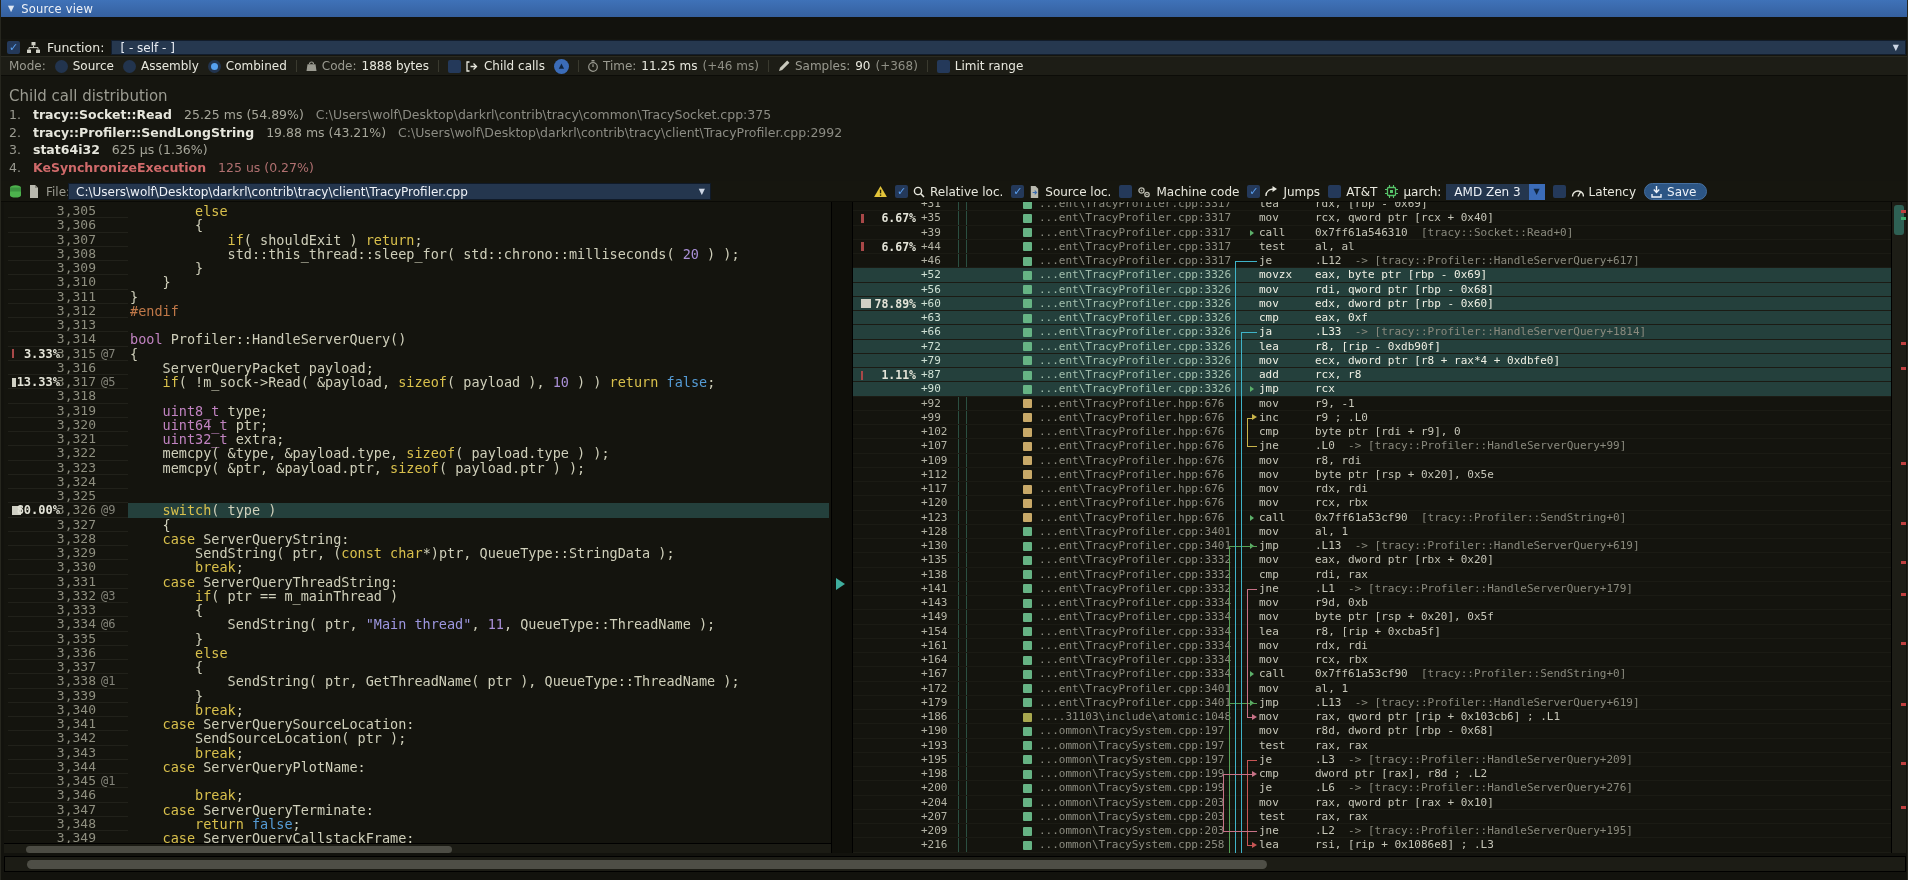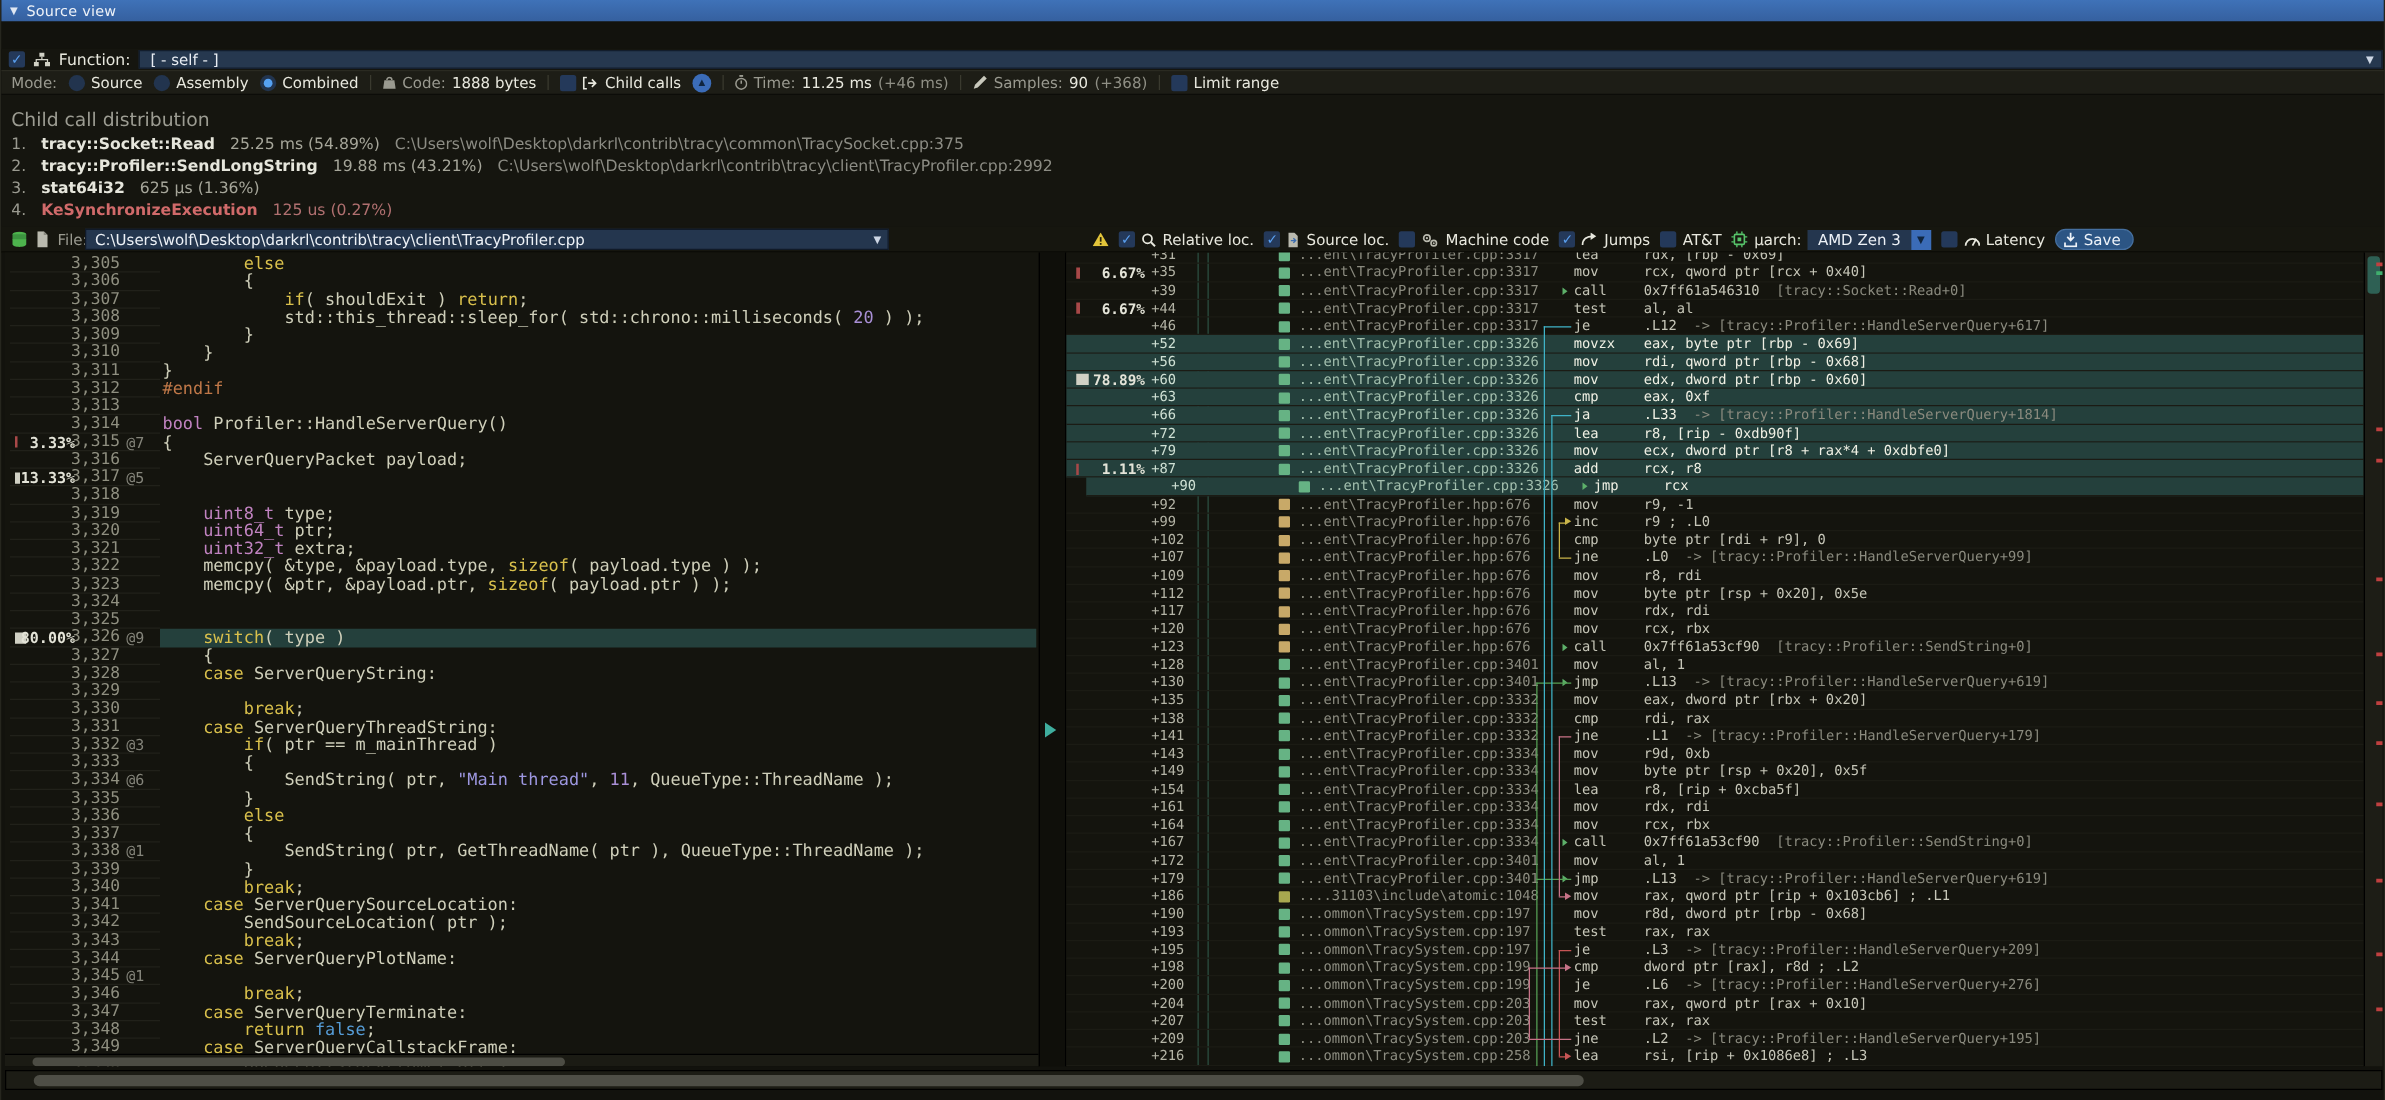--- a/index.html
+++ b/index.html
@@ -387,20 +387,21 @@
           <i class="gutline"></i>
           <span class="src-lnum">3,316</span>
           <span class="src-code"><span class="sp">    ServerQueryPacket payload;</span></span>
         </div>
         <div class="src-row" style="top: 173px;">
           <i class="gutline"></i>
           <span class="src-bar" style="width: 4px; background: rgb(208, 208, 196);"></span>
           <span class="src-pct">13.33%</span>
           <span class="src-lnum">3,317</span>
           <span class="src-anchor">@5</span>
+          <span class="src-code"><span class="sp">    </span><span class="sk">if</span><span class="sp">( !m_sock-&gt;Read( &amp;payload, </span><span class="sk">sizeof</span><span class="sp">( payload ), </span><span class="sn">10</span><span class="sp"> ) ) </span><span class="sk">return</span><span class="sp"> </span><span class="sb">false</span><span class="sp">;</span></span>
         </div>
         <div class="src-row" style="top: 187.25px;">
           <i class="gutline"></i>
           <span class="src-lnum">3,318</span>
           <span class="src-code"></span>
         </div>
         <div class="src-row" style="top: 201.5px;">
           <i class="gutline"></i>
           <span class="src-lnum">3,319</span>
           <span class="src-code"><span class="sp">    </span><span class="st">uint8_t</span><span class="sp"> type;</span></span>
@@ -449,20 +450,21 @@
           <span class="src-code"><span class="sp">    {</span></span>
         </div>
         <div class="src-row" style="top: 329.75px;">
           <i class="gutline"></i>
           <span class="src-lnum">3,328</span>
           <span class="src-code"><span class="sp">    </span><span class="sk">case</span><span class="sp"> ServerQueryString:</span></span>
         </div>
         <div class="src-row" style="top: 344px;">
           <i class="gutline"></i>
           <span class="src-lnum">3,329</span>
+          <span class="src-code"><span class="sp">        SendString( ptr, (</span><span class="sk">const</span><span class="sp"> </span><span class="sk">char</span><span class="sp">*)ptr, QueueType::StringData );</span></span>
         </div>
         <div class="src-row" style="top: 358.25px;">
           <i class="gutline"></i>
           <span class="src-lnum">3,330</span>
           <span class="src-code"><span class="sp">        </span><span class="sk">break</span><span class="sp">;</span></span>
         </div>
         <div class="src-row" style="top: 372.5px;">
           <i class="gutline"></i>
           <span class="src-lnum">3,331</span>
           <span class="src-code"><span class="sp">    </span><span class="sk">case</span><span class="sp"> ServerQueryThreadString:</span></span>
@@ -671,21 +673,21 @@
         </div>
         <div class="asm-row hl" style="top: 166px;">
           <span class="asm-bar" style="width: 2px; background: rgb(168, 72, 72);"></span>
           <span class="asm-pct">1.11%</span>
           <span class="asm-off">+87</span>
           <span class="asm-sq" style="background: rgb(102, 179, 132);"></span>
           <span class="asm-loc">...ent\TracyProfiler.cpp:3326</span>
           <span class="asm-mnem">add</span>
           <span class="asm-ops">rcx, r8</span>
         </div>
-        <div class="asm-row hl" style="top: 180.25px; margin-left: 16px;">
+        <div class="asm-row hl" style="top: 180.25px;">
           <span class="asm-off">+90</span>
           <span class="asm-sq" style="background: rgb(102, 179, 132);"></span>
           <span class="asm-loc">...ent\TracyProfiler.cpp:3326</span>
           <span class="asm-mk"></span>
           <span class="asm-mnem">jmp</span>
           <span class="asm-ops">rcx</span>
         </div>
         <div class="asm-row" style="top: 194.5px;">
           <span class="asm-off">+92</span>
           <span class="asm-sq" style="background: rgb(200, 169, 104);"></span>

